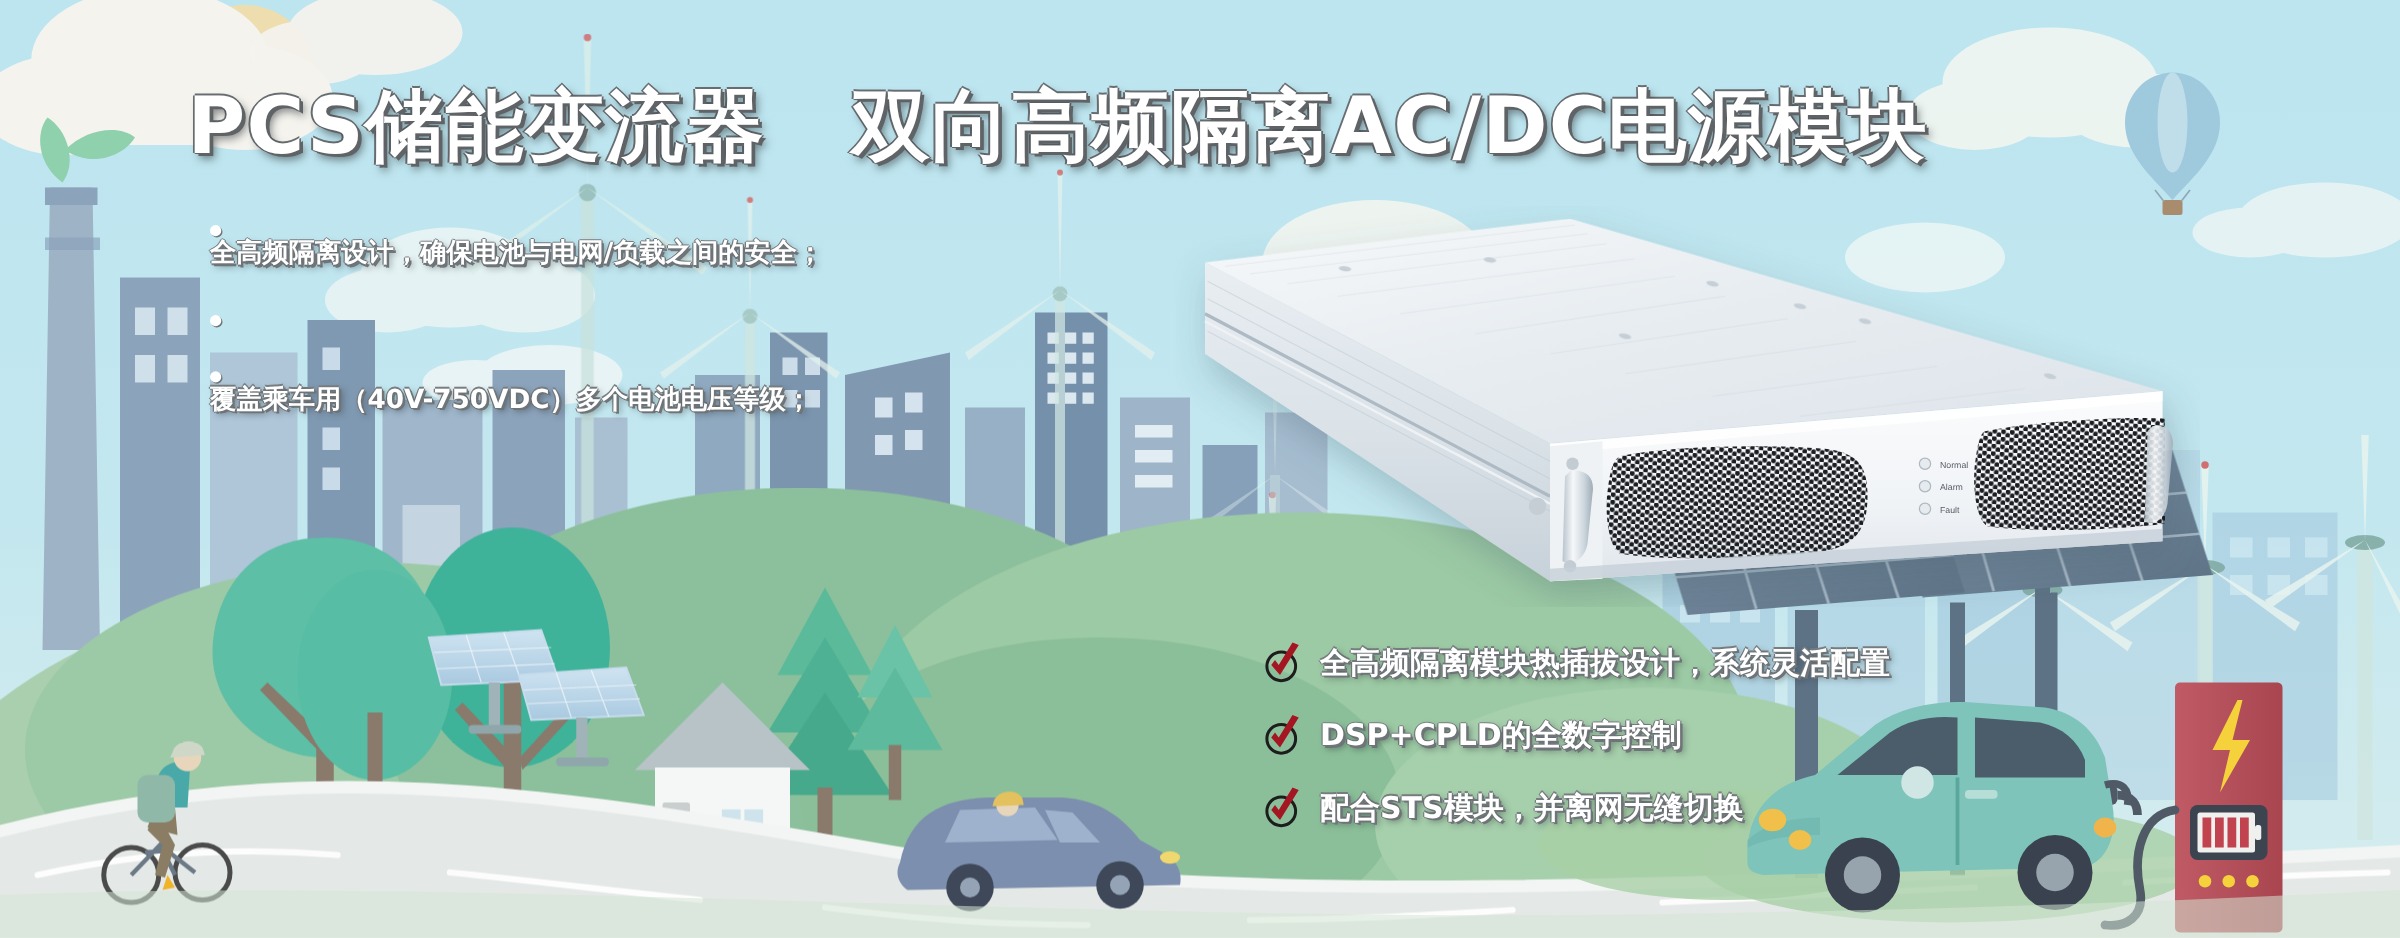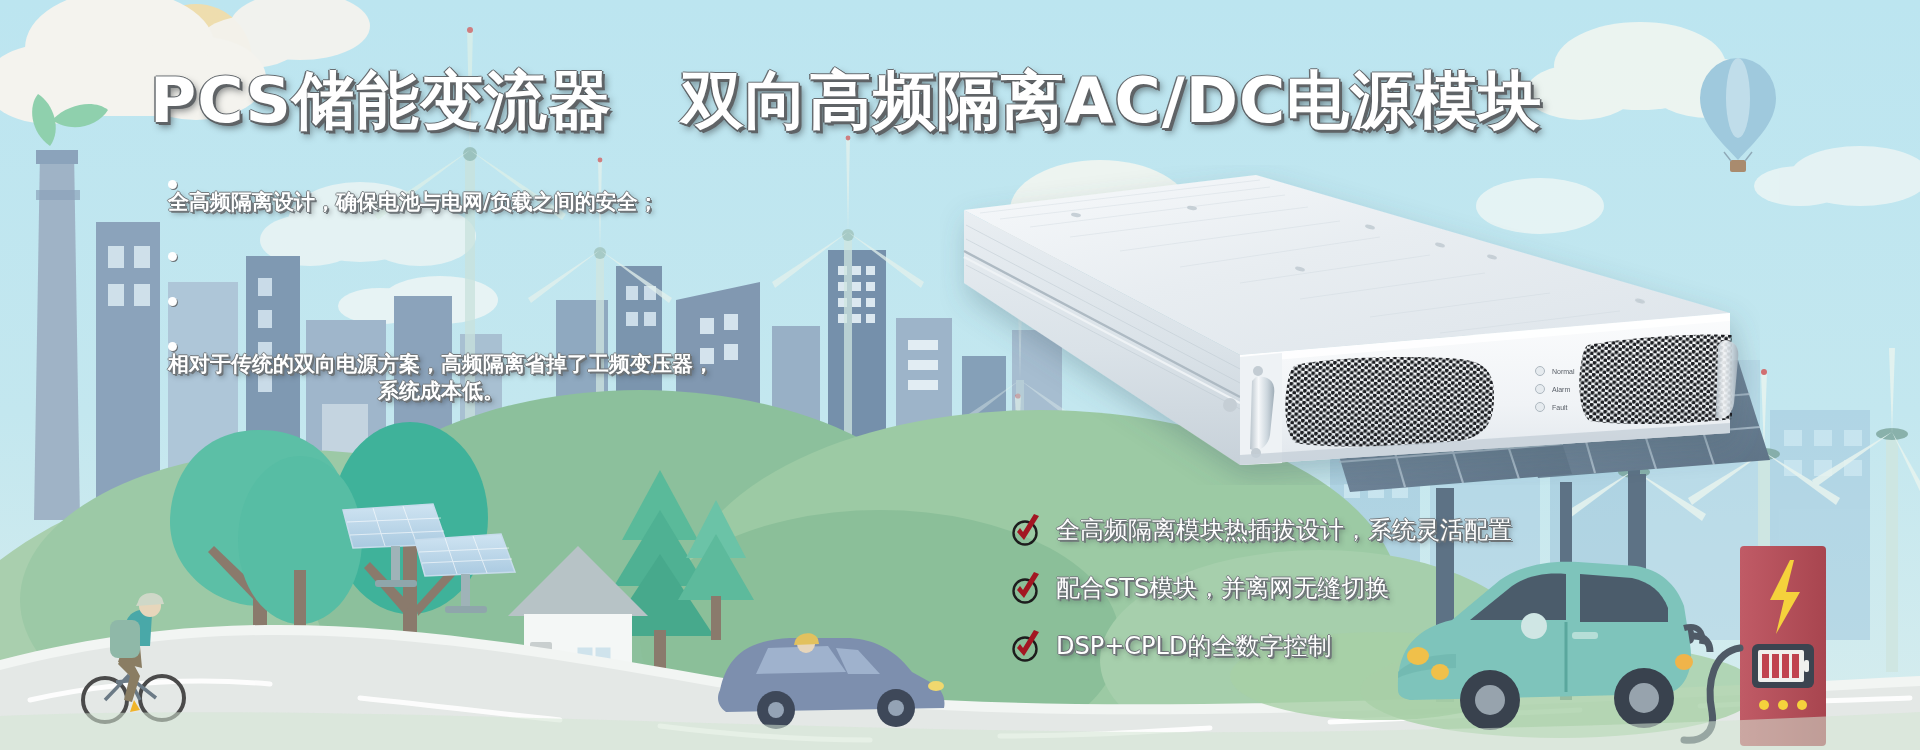--- a/index.html
+++ b/index.html
@@ -36,21 +36,21 @@
   .bullet .dot{
     flex:0 0 auto;width:9px;height:9px;border-radius:50%;
     background:#ffffff;margin:10px 18px 0 0;
     box-shadow:1px 1px 0 #6e7478;
   }
   .bullet .btxt{white-space:pre-line;}
 
   .checks{position:absolute;left:1010px;top:513px;z-index:40;}
   .check{
     display:flex;align-items:center;margin-bottom:24px;
-    color:#ffffff;font-size:24px;font-weight:normal;
+    color:#ffffff;font-size:24px;font-weight:bold;
     font-family:"DejaVu Sans","Liberation Sans",sans-serif;
     text-shadow:2px 2px 0 #6e7478, 3px 3px 5px rgba(40,45,50,.5),
       -1px 0 0 #7b8084, 0 -1px 0 #7b8084, 1px 0 0 #7b8084, 0 1px 0 #7b8084;
   }
   .check .ck{flex:0 0 auto;width:34px;height:34px;margin-right:12px;}
   .check .ctxt{white-space:pre;}
 
   
   #device{position:absolute;left:940px;top:165px;width:820px;height:320px;z-index:35;}
   #device svg{width:820px;height:320px;display:block;}
@@ -650,51 +650,47 @@
   <div class="bullets">
     <div class="bullet">
       <span class="dot"></span>
       <span class="btxt">全高频隔离设计，确保电池与电网/负载之间的安全；</span>
     </div>
     <div class="bullet">
       <span class="dot"></span>
     </div>
     <div class="bullet">
       <span class="dot"></span>
-    </div>
-    <div class="bullet">
-      <span class="dot"></span>
-      <span class="btxt">相对于传统的双向电源方案，高频隔离省掉了工频变压器，
-系统成本低。</span>
+      <span class="btxt">覆盖乘车用（40V-750VDC）多个电池电压等级；</span>
     </div>
   </div>
 
   <div class="checks">
     <div class="check">
       <span class="ck">
         <svg viewBox="0 0 34 34" xmlns="http://www.w3.org/2000/svg">
           <circle cx="15" cy="20" r="11.5" fill="none" stroke="#1d1d1d" stroke-width="2.4"></circle>
           <path d="M7 19 L14 27 L29 3 L24 1 L13 19 L10 15 Z" fill="#a31622"></path>
         </svg>
       </span>
       <span class="ctxt">全高频隔离模块热插拔设计，系统灵活配置</span>
     </div>
     <div class="check">
       <span class="ck">
         <svg viewBox="0 0 34 34" xmlns="http://www.w3.org/2000/svg">
           <circle cx="15" cy="20" r="11.5" fill="none" stroke="#1d1d1d" stroke-width="2.4"></circle>
           <path d="M7 19 L14 27 L29 3 L24 1 L13 19 L10 15 Z" fill="#a31622"></path>
         </svg>
       </span>
-      <span class="ctxt">配合STS模块，并离网无缝切换</span>
+      <span class="ctxt">DSP+CPLD的全数字控制</span>
     </div>
     <div class="check">
       <span class="ck">
         <svg viewBox="0 0 34 34" xmlns="http://www.w3.org/2000/svg">
           <circle cx="15" cy="20" r="11.5" fill="none" stroke="#1d1d1d" stroke-width="2.4"></circle>
           <path d="M7 19 L14 27 L29 3 L24 1 L13 19 L10 15 Z" fill="#a31622"></path>
         </svg>
       </span>
-      <span class="ctxt">DSP+CPLD的全数字控制</span>
+      <span class="ctxt">配合STS模块，并离网无缝切换</span>
     </div>
   </div>
 
 </div>
 
 </body></html>

